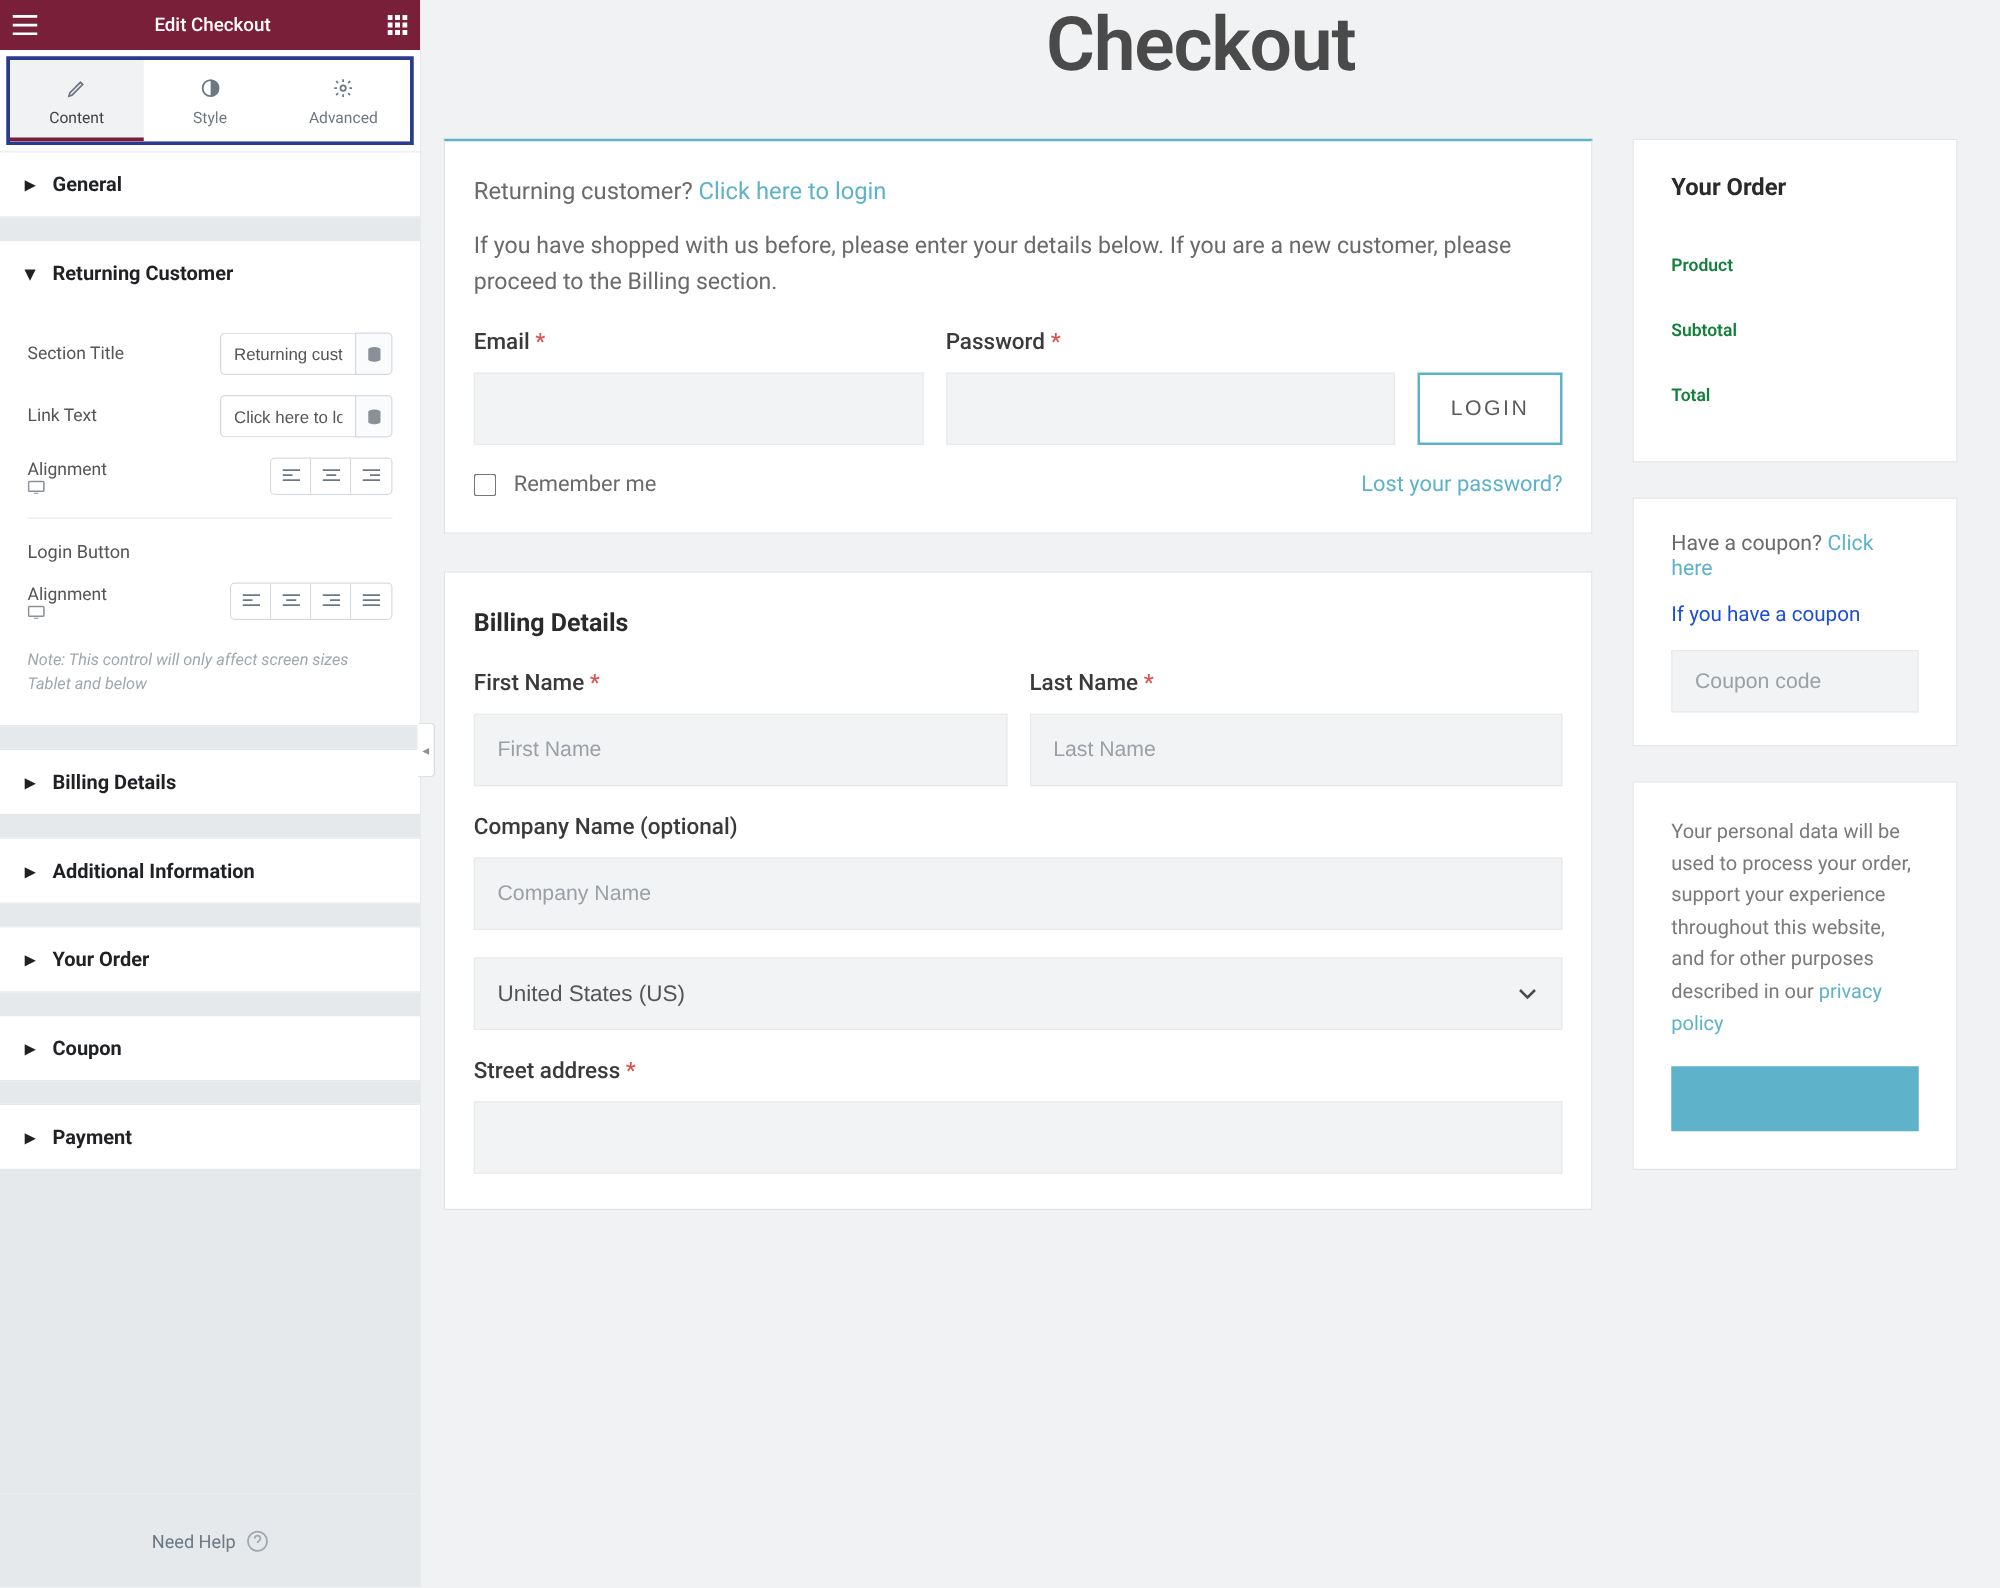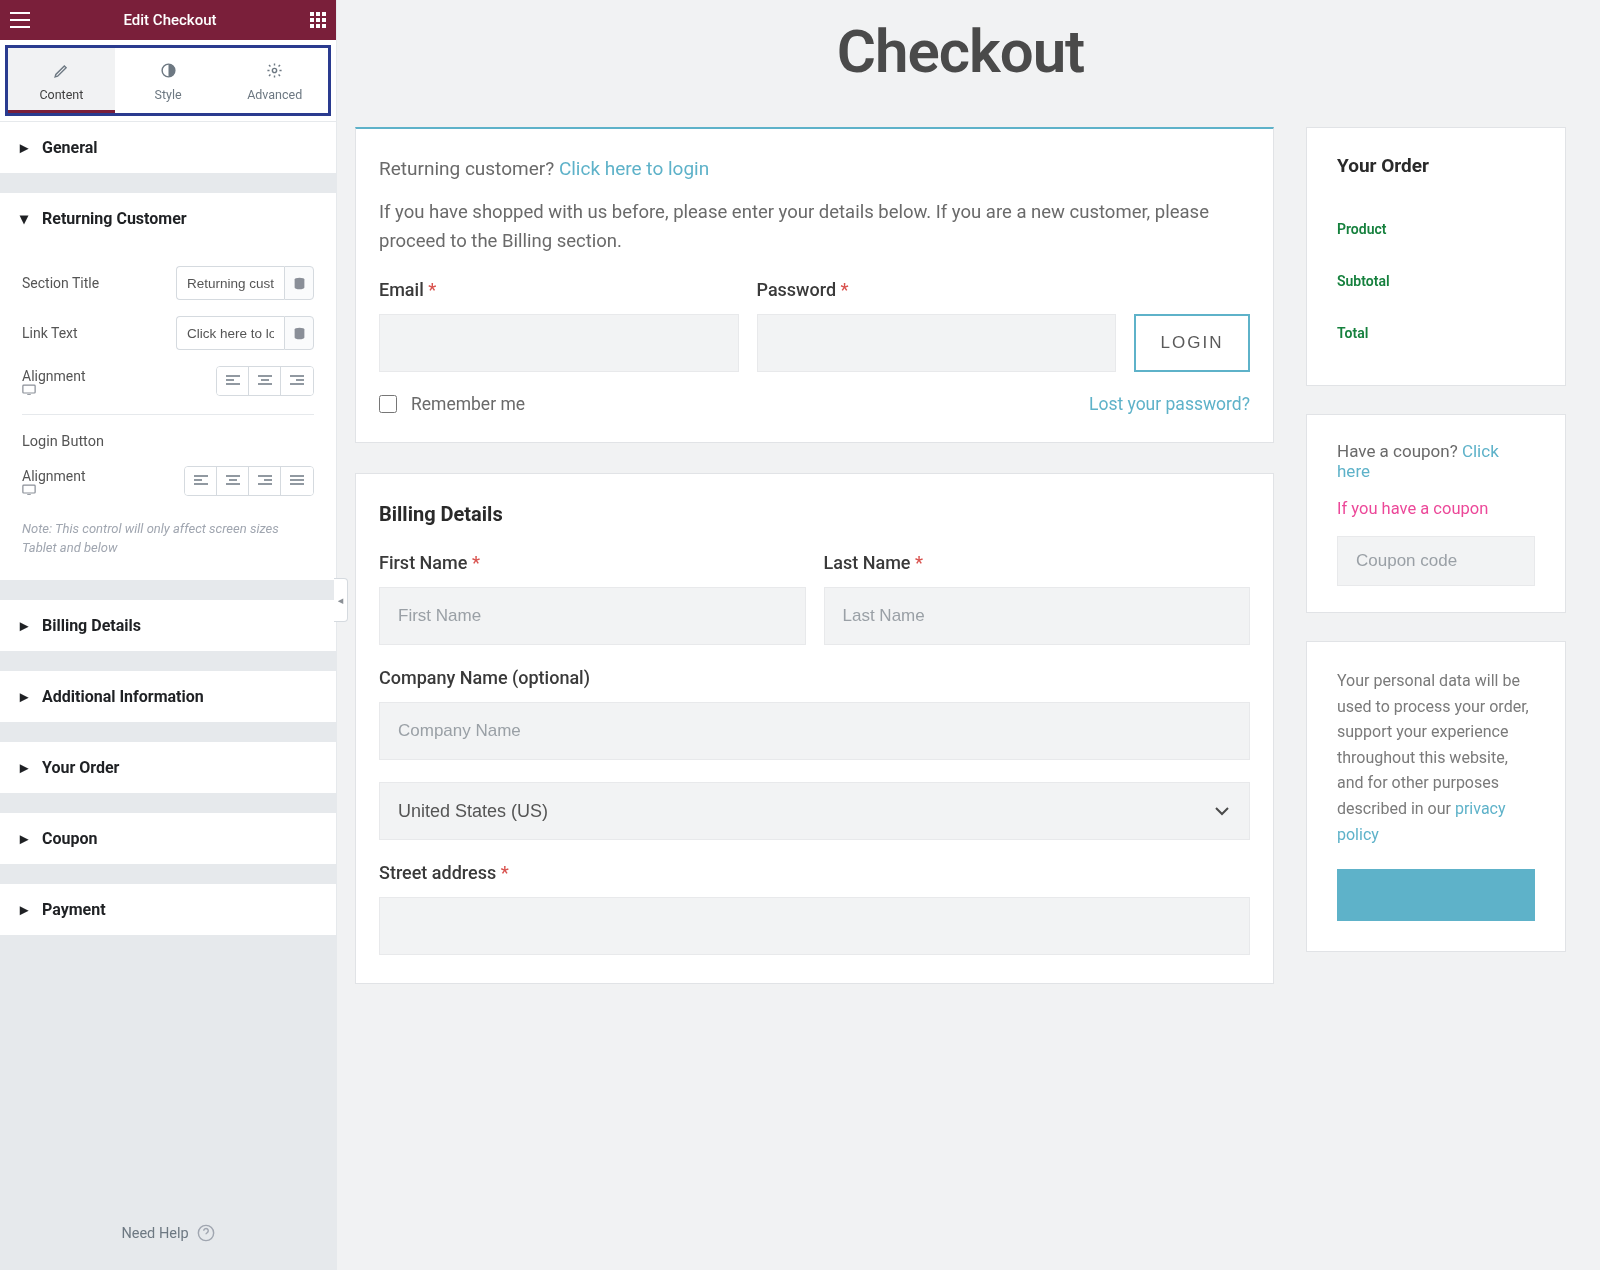--- a/index.html
+++ b/index.html
@@ -37,21 +37,21 @@
     .sub-head { font-size: 14.5px; color: #555; margin: 18px 0 12px; padding-top: 18px; border-top: 1px solid #e6e9ec; }
     .note { font-size: 13px; color: #a0a6b0; font-style: italic; line-height: 1.45; padding: 8px 0 2px; }
     
     .device-icon { margin-left: 10px; }
     
     .sb-footer { padding: 28px 0; text-align: center; color: #6d7882; font-size: 14.5px; border-top: 1px solid #e6e9ec; background: #e6e9ec; display: flex; align-items: center; justify-content: center; gap: 8px; }
     
     .collapse-handle { position: absolute; right: -12px; top: 578px; width: 14px; height: 44px; background: #fff; border: 1px solid #d5dadf; border-left: none; border-radius: 0 4px 4px 0; display: flex; align-items: center; justify-content: center; cursor: pointer; color: #8b9096; font-size: 11px; }
     
     
-    .preview { flex: 1; padding: 0 34px 0 18px; overflow: hidden; margin-top: 16px; }
+    .preview { flex: 1; padding: 0 34px 0 18px; overflow: hidden; }
     .pv-title { font-size: 60px; font-weight: 600; color: #4a4a4a; text-align: center; margin: 0 0 40px; letter-spacing: -1px; }
     .pv-row { display: flex; gap: 32px; align-items: flex-start; }
     .pv-main { flex: 1; }
     .pv-side { width: 260px; flex-shrink: 0; }
     
     .card { background: #fff; border: 1px solid #e1e3e6; padding: 28px 23px; margin-bottom: 30px; }
     .card.teal-top { border-top: 2px solid #5eb2c9; }
     .card-lead { color: #6a6a6a; font-size: 19px; margin-bottom: 18px; }
     .card-lead a { color: #5eb2c9; text-decoration: none; }
     .card-text { color: #6a6a6a; font-size: 18.5px; line-height: 1.55; margin-bottom: 24px; }
@@ -371,21 +371,21 @@
           <div class="side-row">Product</div>
           <div class="side-row">Subtotal</div>
           <div class="side-row">Total</div>
         </div>
 
         <div class="side-card">
           <p class="card-lead" style="font-size:17px;">
             <span>Have a coupon? </span>
             <a href="#">Click here</a>
           </p>
-          <p style="color:#ec4899; font-size:16.5px; margin:10px 0 18px;">If you have a coupon</p>
+          <p style="color:#1d4ed8; font-size:16.5px; margin:10px 0 18px;">If you have a coupon</p>
           <input class="fld-input" style="height: 50px;" placeholder="Coupon code">
         </div>
 
         <div class="side-card">
           <p class="privacy-txt">
             <span>Your personal data will be used to process your order, support your experience throughout this website, and for other purposes described in our </span>
             <a href="#">privacy policy</a>
           </p>
           <button class="place-btn"></button>
         </div>

